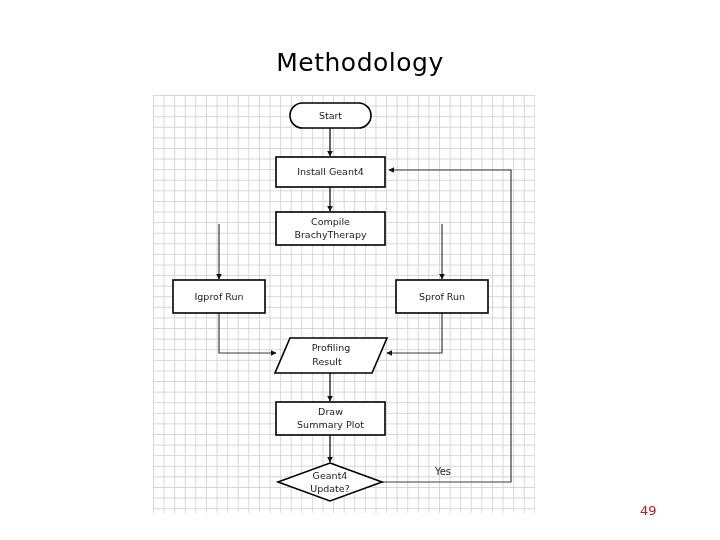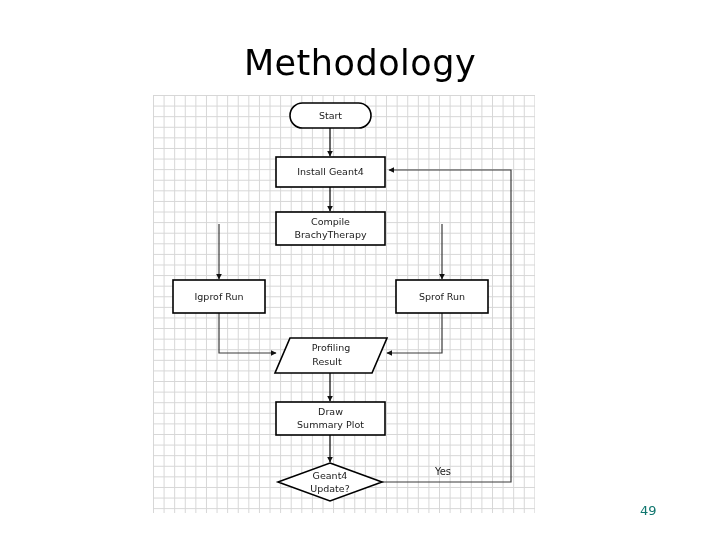--- a/index.html
+++ b/index.html
@@ -23,21 +23,21 @@
   }
 
   
   #title {
     position: absolute;
     left: 0;
     top: 40px;
     width: 720px;
     text-align: center;
     font-family: "DejaVu Sans", sans-serif;
-    font-size: 35px;
+    font-size: 25px;
     font-weight: 400;
     color: #000000;
     letter-spacing: 0.5px;
     line-height: 46px;
   }
 
   
   #figure {
     position: absolute;
     left: 153px;
@@ -66,21 +66,21 @@
 
   
   #page-number {
     position: absolute;
     left: 640px;
     top: 503px;
     width: 60px;
     text-align: left;
     font-family: "DejaVu Sans", sans-serif;
     font-size: 13px;
-    color: #0f766e;
+    color: #b91c1c;
   }
 
   .node-label {
     font-family: "DejaVu Sans", sans-serif;
     font-size: 9.5px;
     fill: #1a1a1a;
     text-anchor: middle;
     dominant-baseline: middle;
   }
   .edge-label {

